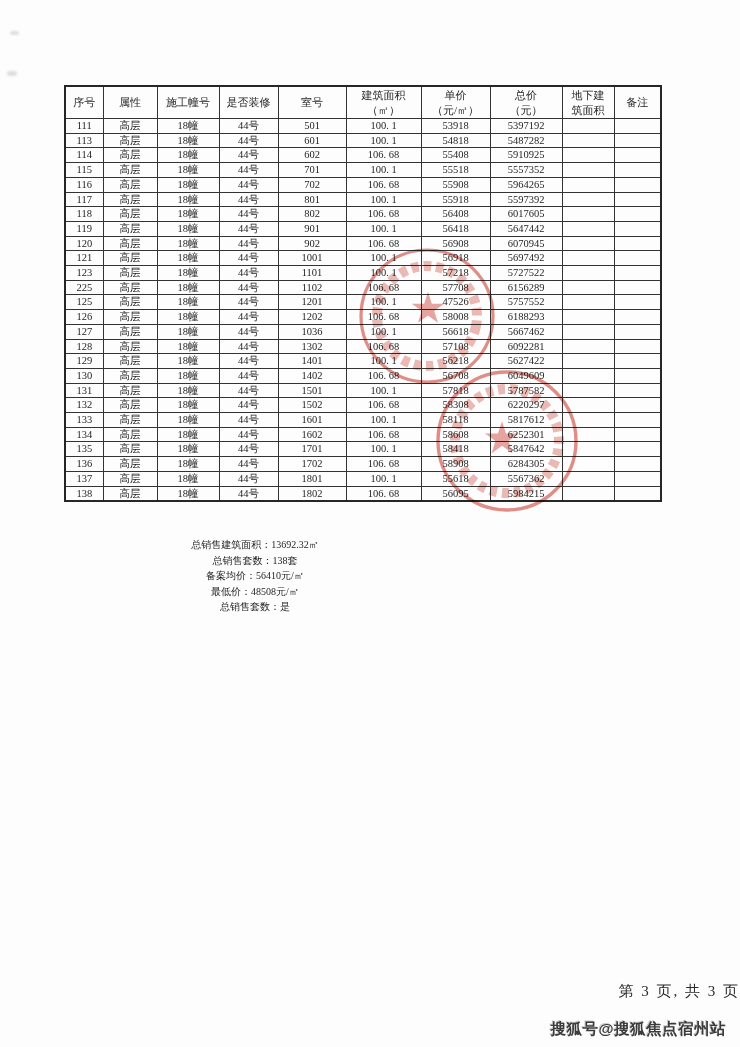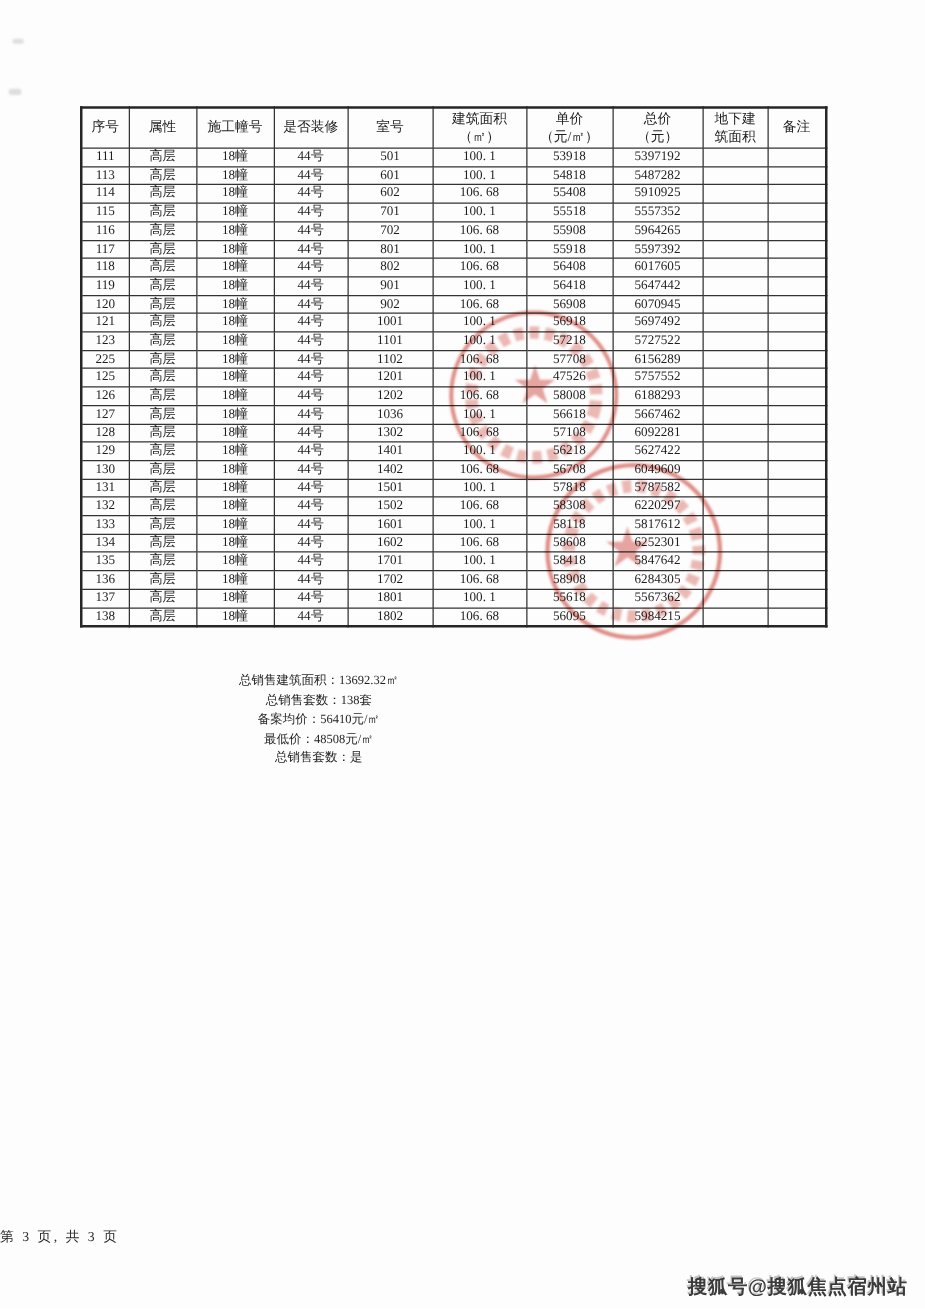--- a/index.html
+++ b/index.html
@@ -27,22 +27,22 @@
     height:13.7px;font-size:10.5px;line-height:13.7px;
   }
 
   .summary{
     position:absolute;left:100px;top:537px;width:310px;
     text-align:center;font-size:10px;line-height:15.6px;
   }
   .summary .sum-line{white-space:nowrap;}
 
   .footer{
-    position:absolute;top:982px;left:0;width:100%;text-align:left;
-    font-size:11px;letter-spacing:2px;color:#2a2a2a;
+    position:absolute;top:982px;left:0;width:100%;text-align:right;
+    font-size:15px;letter-spacing:2px;color:#2a2a2a;
   }
   .watermark{
     position:absolute;top:1019px;right:14px;
     font-family:"Liberation Sans","DejaVu Sans",sans-serif;
     font-size:15.5px;font-weight:bold;letter-spacing:.5px;color:#3b3b3b;
     text-shadow:1px 1px 0 rgba(255,255,255,.95),-1px -1px 0 rgba(0,0,0,.22);
     text-align:right;
   }
   svg.stamps{
     position:absolute;left:0;top:0;width:740px;height:1047px;

